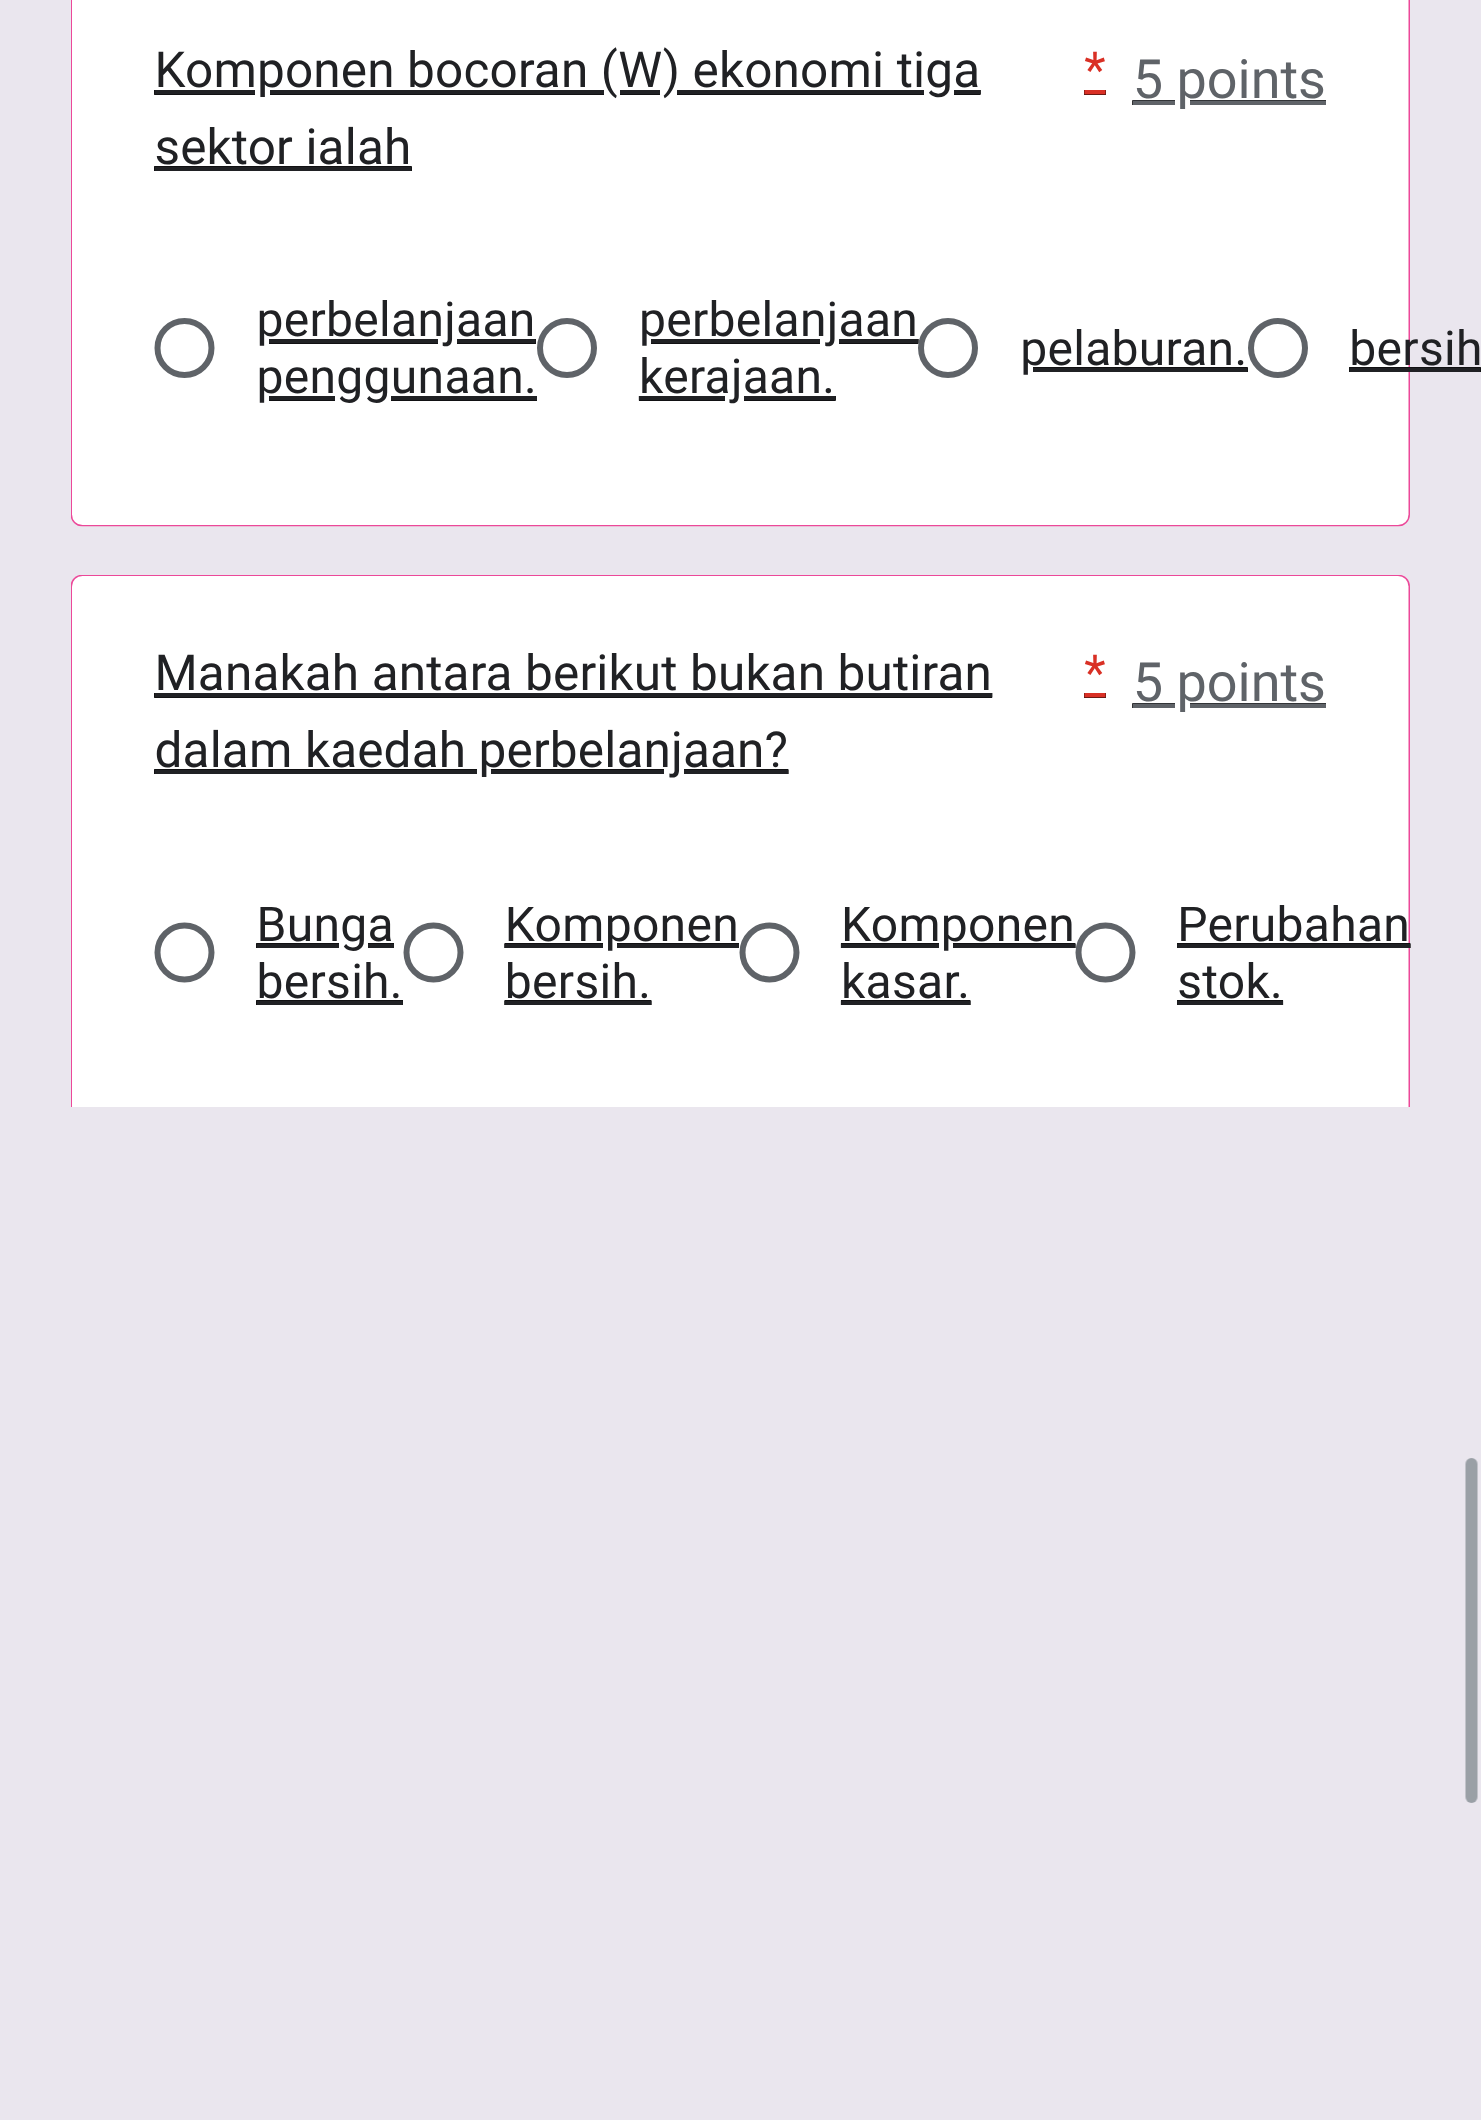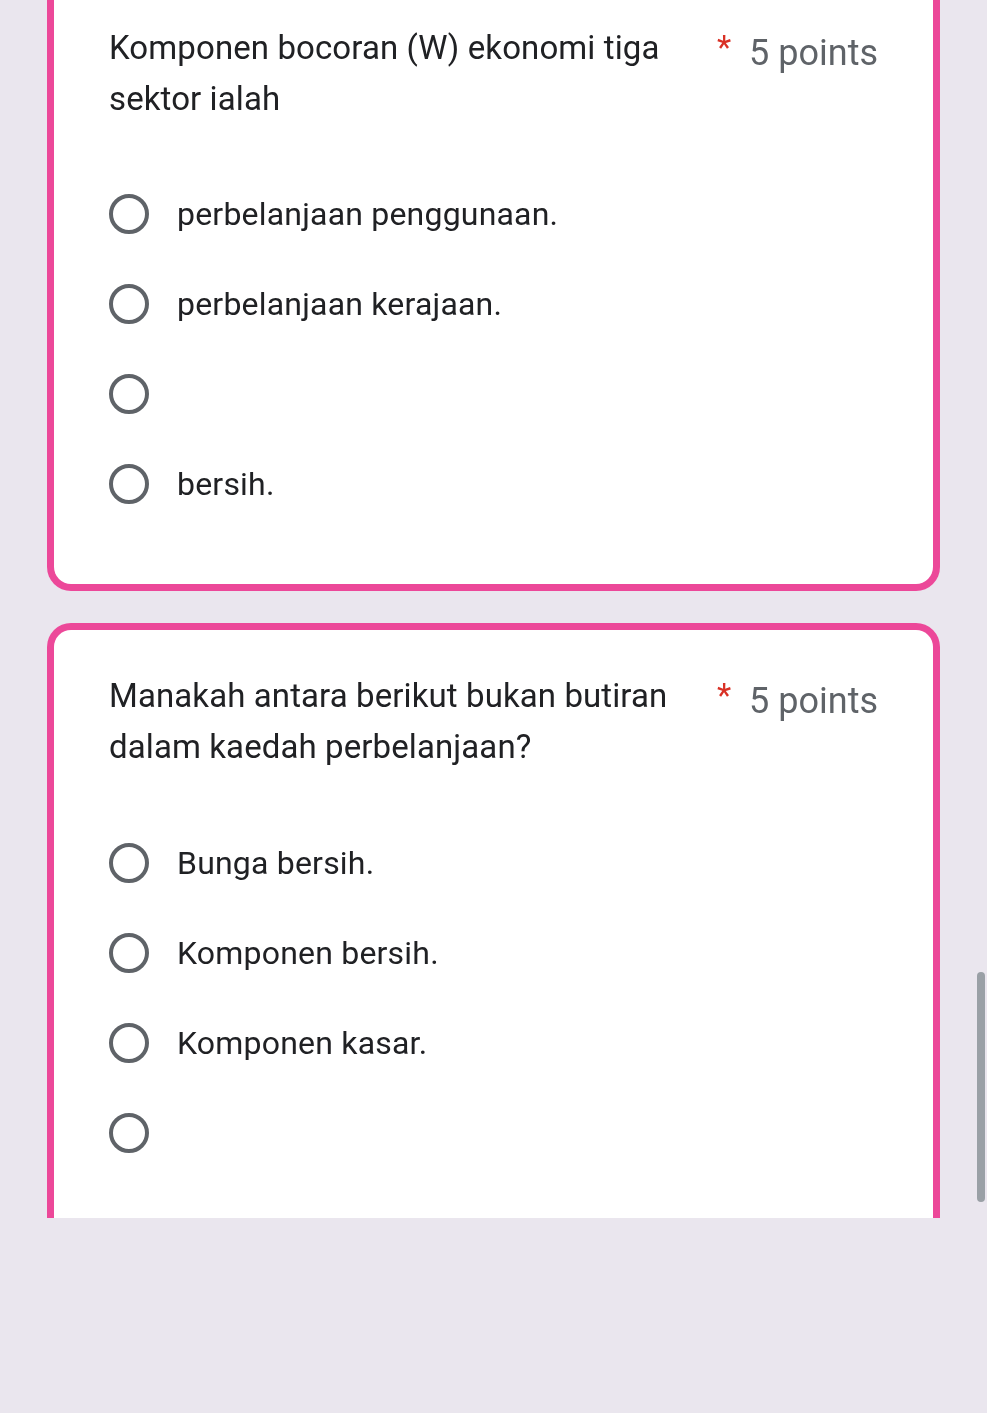--- a/index.html
+++ b/index.html
@@ -1,30 +1,30 @@
 <!DOCTYPE html>
 <html><head>
   <meta charset="utf-8">
   <style>
-    * { box-sizing: border-box; margin: 0; padding: 0; }
+    * { box-sizing: border-box; margin: 0; padding: 0; text-decoration: underline; }
     body {
       font-family: 'Roboto', Arial, sans-serif;
       background: #f0ebf8;
       background: #eae6ee;
       width: 987px;
       padding: 0;
       margin: 0;
     }
     .container {
       padding: 0 47px;
     }
     .question-card {
       background: #ffffff;
-      border: 7px solid #ec4899;
-      border-radius: 24px;
+      border: 1px solid #ec4899;
+      border-radius: 8px;
       padding: 40px 55px 55px 55px;
       margin-bottom: 32px;
     }
     .question-header {
       display: flex;
       align-items: flex-start;
       justify-content: space-between;
       margin-bottom: 45px;
     }
     .question-title-wrap {
@@ -48,21 +48,21 @@
     .points {
       color: #5f6368;
       font-size: 36px;
       white-space: nowrap;
       margin-left: 18px;
       line-height: 1.55;
       padding-top: 4px;
     }
     .options {
       display: flex;
-      flex-direction: column;
+      flex-direction: row;
     }
     .option {
       display: flex;
       align-items: center;
       padding: 25px 0;
       cursor: pointer;
     }
     .radio {
       width: 40px;
       height: 40px;
@@ -116,20 +116,21 @@
       <div class="option">
         <span class="radio"></span>
         <span class="option-label">perbelanjaan penggunaan.</span>
       </div>
       <div class="option">
         <span class="radio"></span>
         <span class="option-label">perbelanjaan kerajaan.</span>
       </div>
       <div class="option">
         <span class="radio"></span>
+        <span class="option-label">pelaburan.</span>
       </div>
       <div class="option">
         <span class="radio"></span>
         <span class="option-label">bersih.</span>
       </div>
     </div>
   </div>
 
   <div class="question-card last-card">
     <div class="question-header">
@@ -147,19 +148,20 @@
       <div class="option">
         <span class="radio"></span>
         <span class="option-label">Komponen bersih.</span>
       </div>
       <div class="option">
         <span class="radio"></span>
         <span class="option-label">Komponen kasar.</span>
       </div>
       <div class="option">
         <span class="radio"></span>
+        <span class="option-label">Perubahan stok.</span>
       </div>
     </div>
   </div>
 
 </div>
 
 <div class="scroll-indicator"></div>
 
 </body></html>

